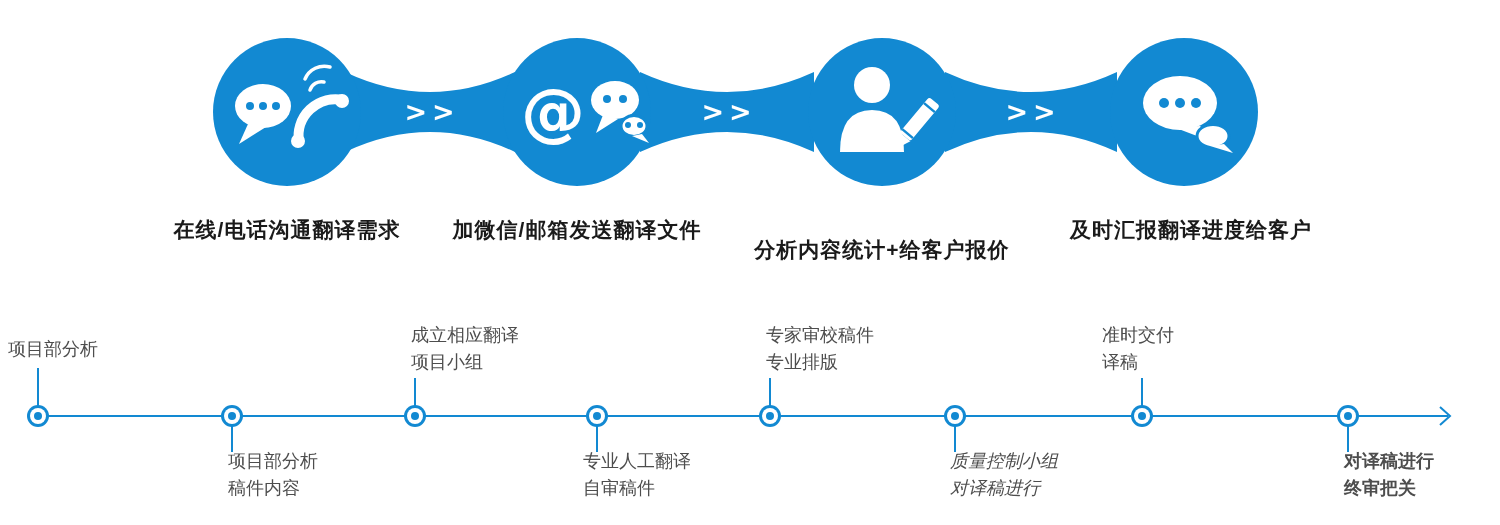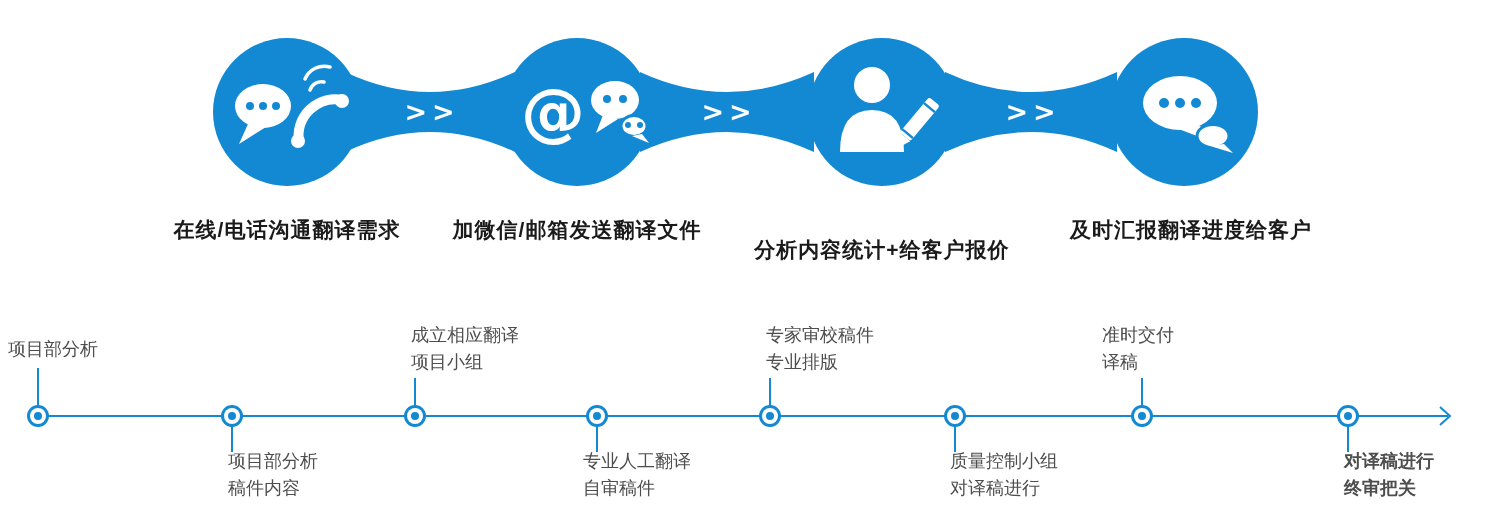--- a/index.html
+++ b/index.html
@@ -162,21 +162,21 @@
     <span class="tline">项目小组</span>
   </div>
   <div class="tlabel" style="left:583px; top:448px;">
     <span class="tline">专业人工翻译</span>
     <span class="tline">自审稿件</span>
   </div>
   <div class="tlabel" style="left:766px; top:322px;">
     <span class="tline">专家审校稿件</span>
     <span class="tline">专业排版</span>
   </div>
-  <div class="tlabel" style="left:950px; top:448px;">
+  <div class="tlabel" style="left:950px; top:448px;font-style:italic;">
     <span class="tline">质量控制小组</span>
     <span class="tline">对译稿进行</span>
   </div>
   <div class="tlabel" style="left:1102px; top:322px;">
     <span class="tline">准时交付</span>
     <span class="tline">译稿</span>
   </div>
   <div class="tlabel" style="left:1344px; top:448px;font-weight:bold;">
     <span class="tline">对译稿进行</span>
     <span class="tline">终审把关</span>

